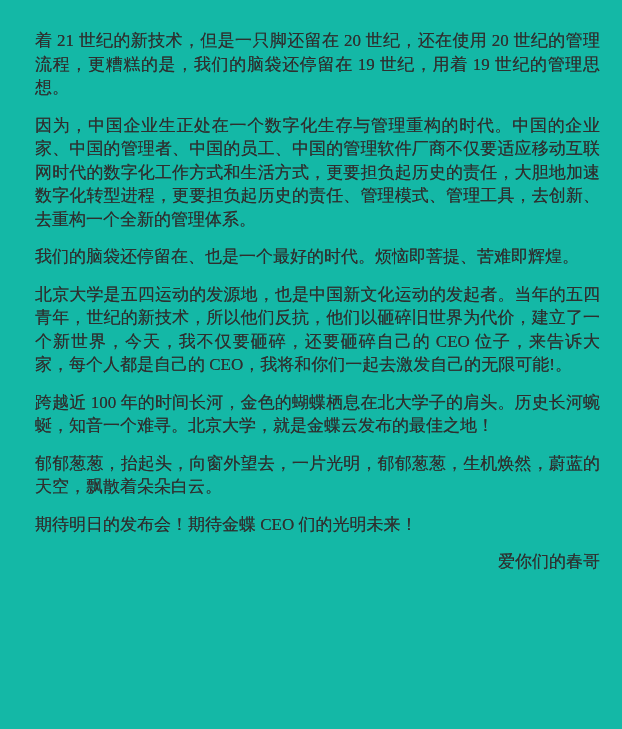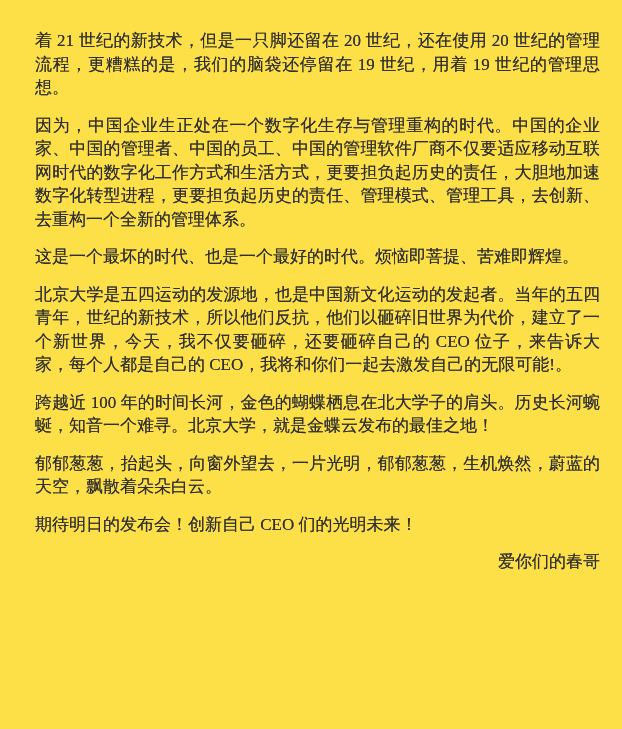--- a/index.html
+++ b/index.html
@@ -10,21 +10,21 @@
   body {
     width: 622px;
     height: 729px;
     overflow: hidden;
   }
   .letter-page {
     box-sizing: border-box;
     width: 622px;
     height: 729px;
     padding: 29px 22px 0 35px;
-    background: #fde047;
+    background: #14b8a6;
     font-family: "Liberation Serif", "DejaVu Serif", serif;
     font-size: 17px;
     line-height: 23.5px;
     color: #2f2f2f;
     
     text-shadow: 0 0 0.6px rgba(47,47,47,0.75);
   }
   .letter-page p {
     margin: 0 0 14px 0;
     text-align: justify;
@@ -36,23 +36,23 @@
   .signature-block div {
     line-height: 23.5px;
   }
 </style>
 </head>
 <body>
 
 <div class="letter-page">
   <p>着 21 世纪的新技术，但是一只脚还留在 20 世纪，还在使用 20 世纪的管理流程，更糟糕的是，我们的脑袋还停留在 19 世纪，用着 19 世纪的管理思想。</p>
   <p>因为，中国企业生正处在一个数字化生存与管理重构的时代。中国的企业家、中国的管理者、中国的员工、中国的管理软件厂商不仅要适应移动互联网时代的数字化工作方式和生活方式，更要担负起历史的责任，大胆地加速数字化转型进程，更要担负起历史的责任、管理模式、管理工具，去创新、去重构一个全新的管理体系。</p>
-  <p>这是一个最坏的时代、也是一个最好的时代。烦恼即菩提、苦难即辉煌。</p>
+  <p>我们的脑袋还停留在、也是一个最好的时代。烦恼即菩提、苦难即辉煌。</p>
   <p>北京大学是五四运动的发源地，也是中国新文化运动的发起者。当年的五四青年，世纪的新技术，所以他们反抗，他们以砸碎旧世界为代价，建立了一个新世界，今天，我不仅要砸碎，还要砸碎自己的 CEO 位子，来告诉大家，每个人都是自己的 CEO，我将和你们一起去激发自己的无限可能!。</p>
   <p>跨越近 100 年的时间长河，金色的蝴蝶栖息在北大学子的肩头。历史长河蜿蜒，知音一个难寻。北京大学，就是金蝶云发布的最佳之地！</p>
   <p>郁郁葱葱，抬起头，向窗外望去，一片光明，郁郁葱葱，生机焕然，蔚蓝的天空，飘散着朵朵白云。</p>
-  <p>期待明日的发布会！创新自己 CEO 们的光明未来！</p>
+  <p>期待明日的发布会！期待金蝶 CEO 们的光明未来！</p>
 
   <div class="signature-block">
     <div>爱你们的春哥</div>
 
   </div>
 </div>
 
 </body></html>

